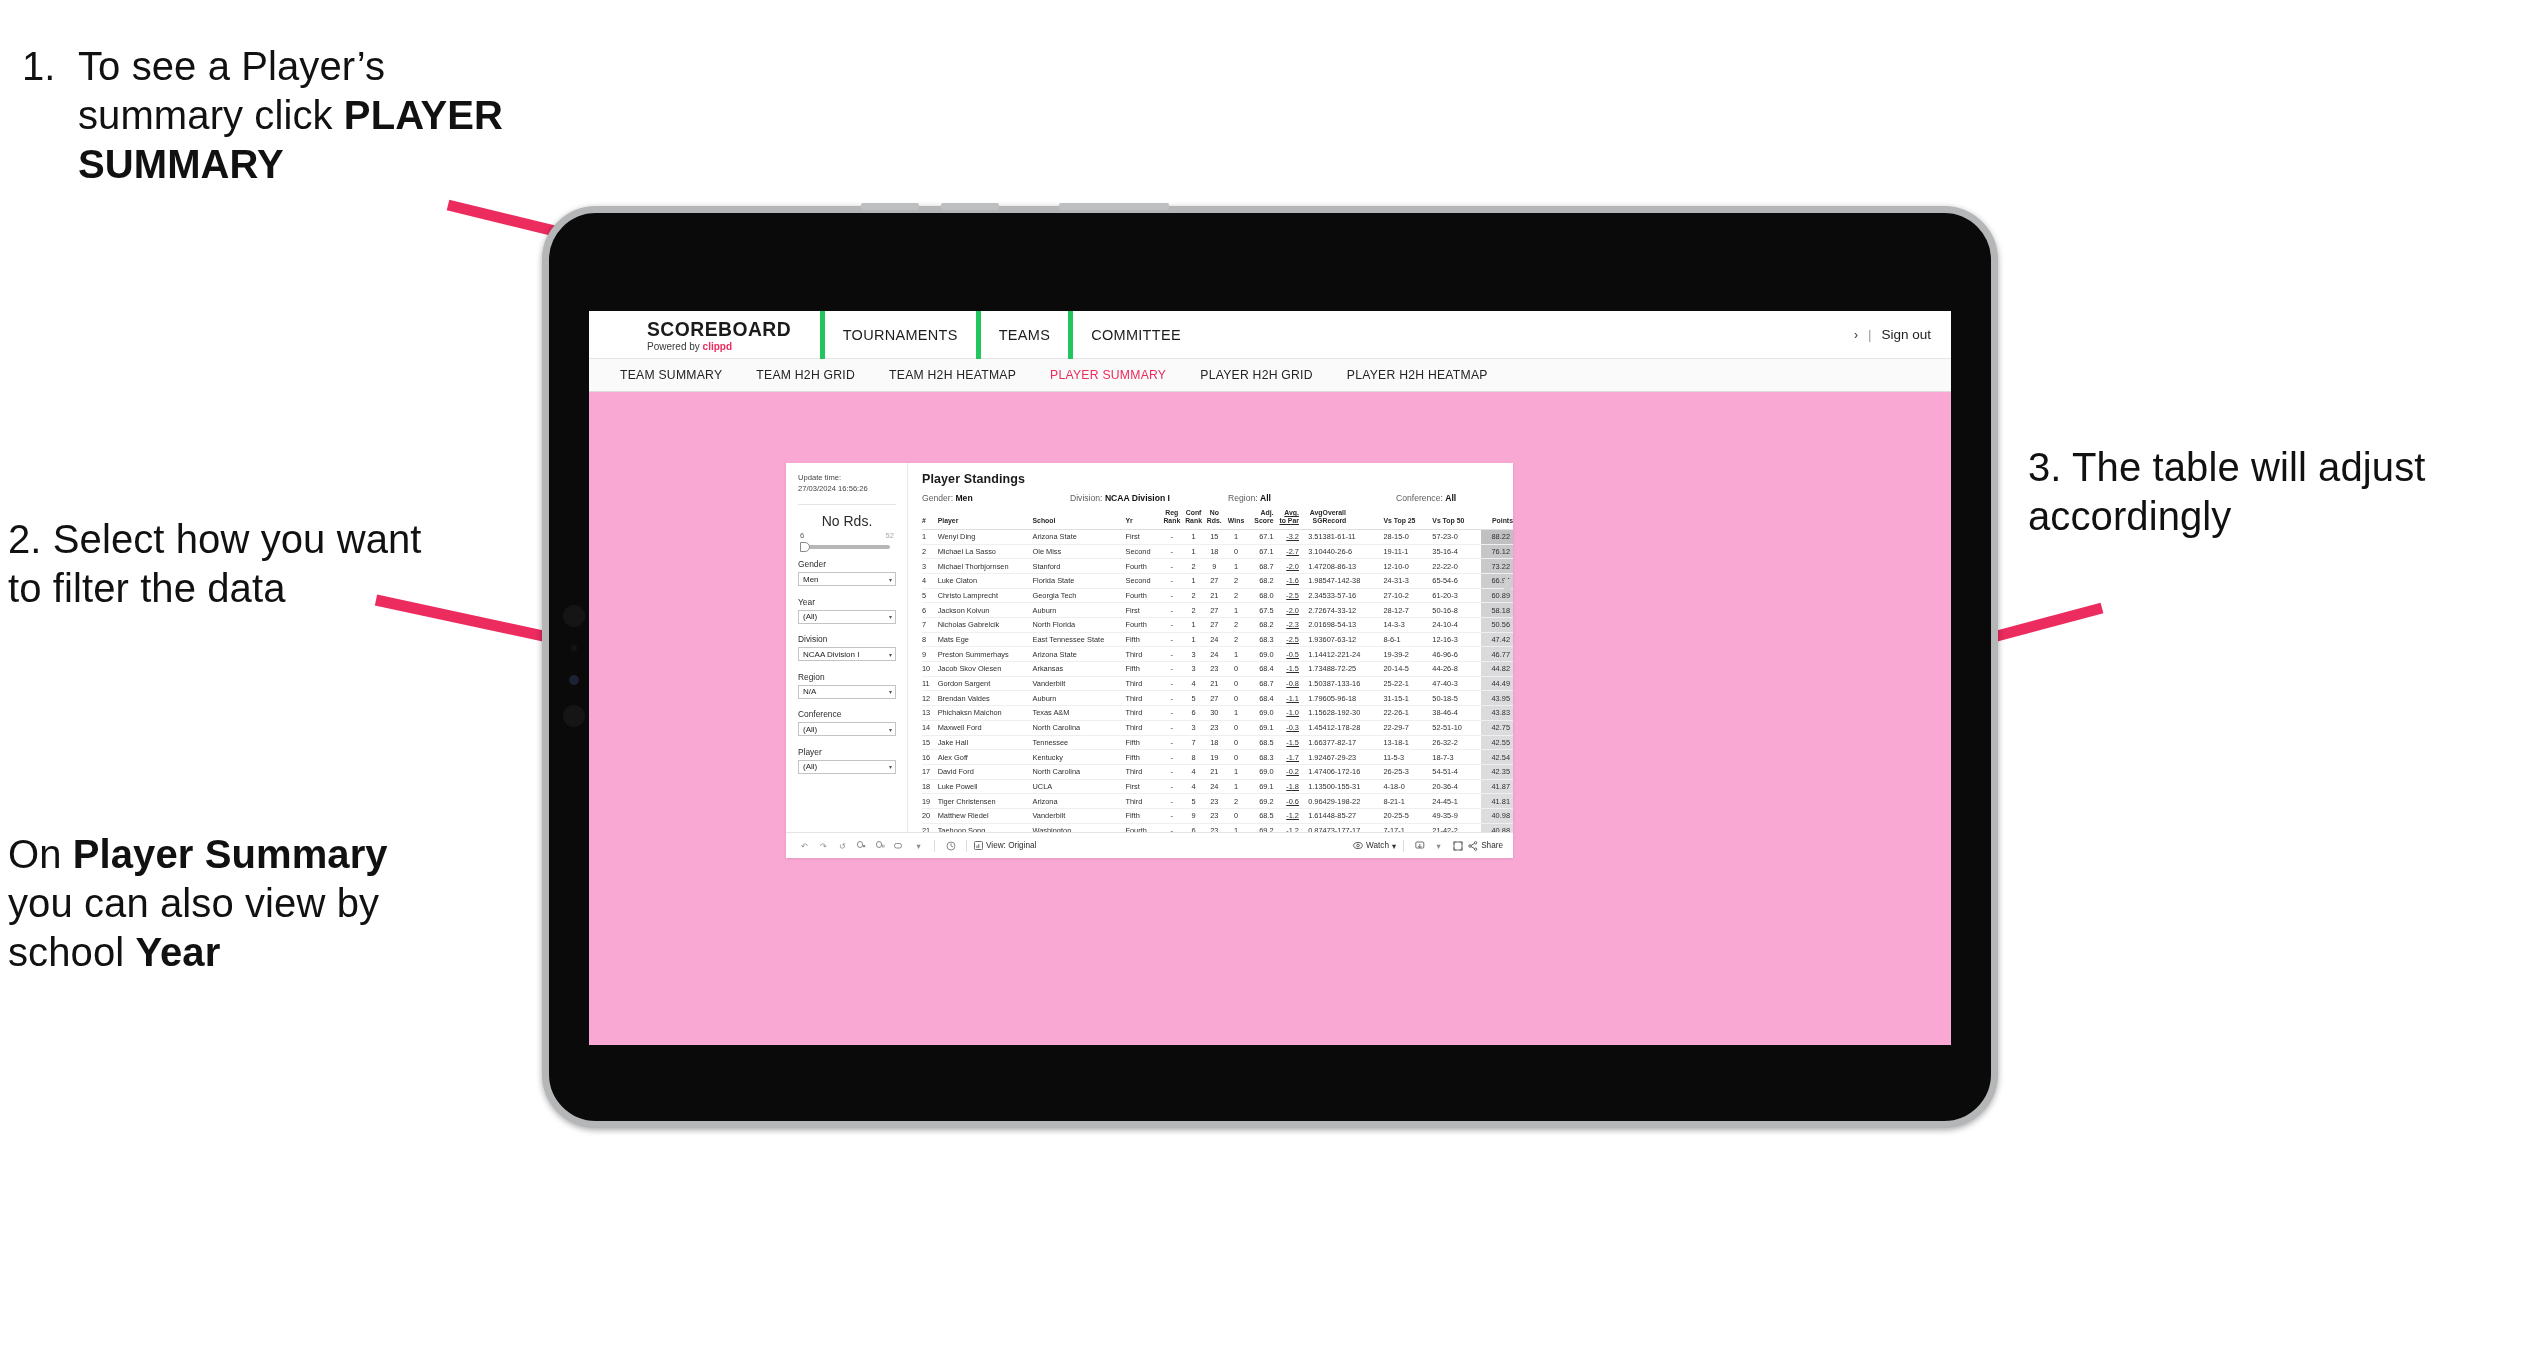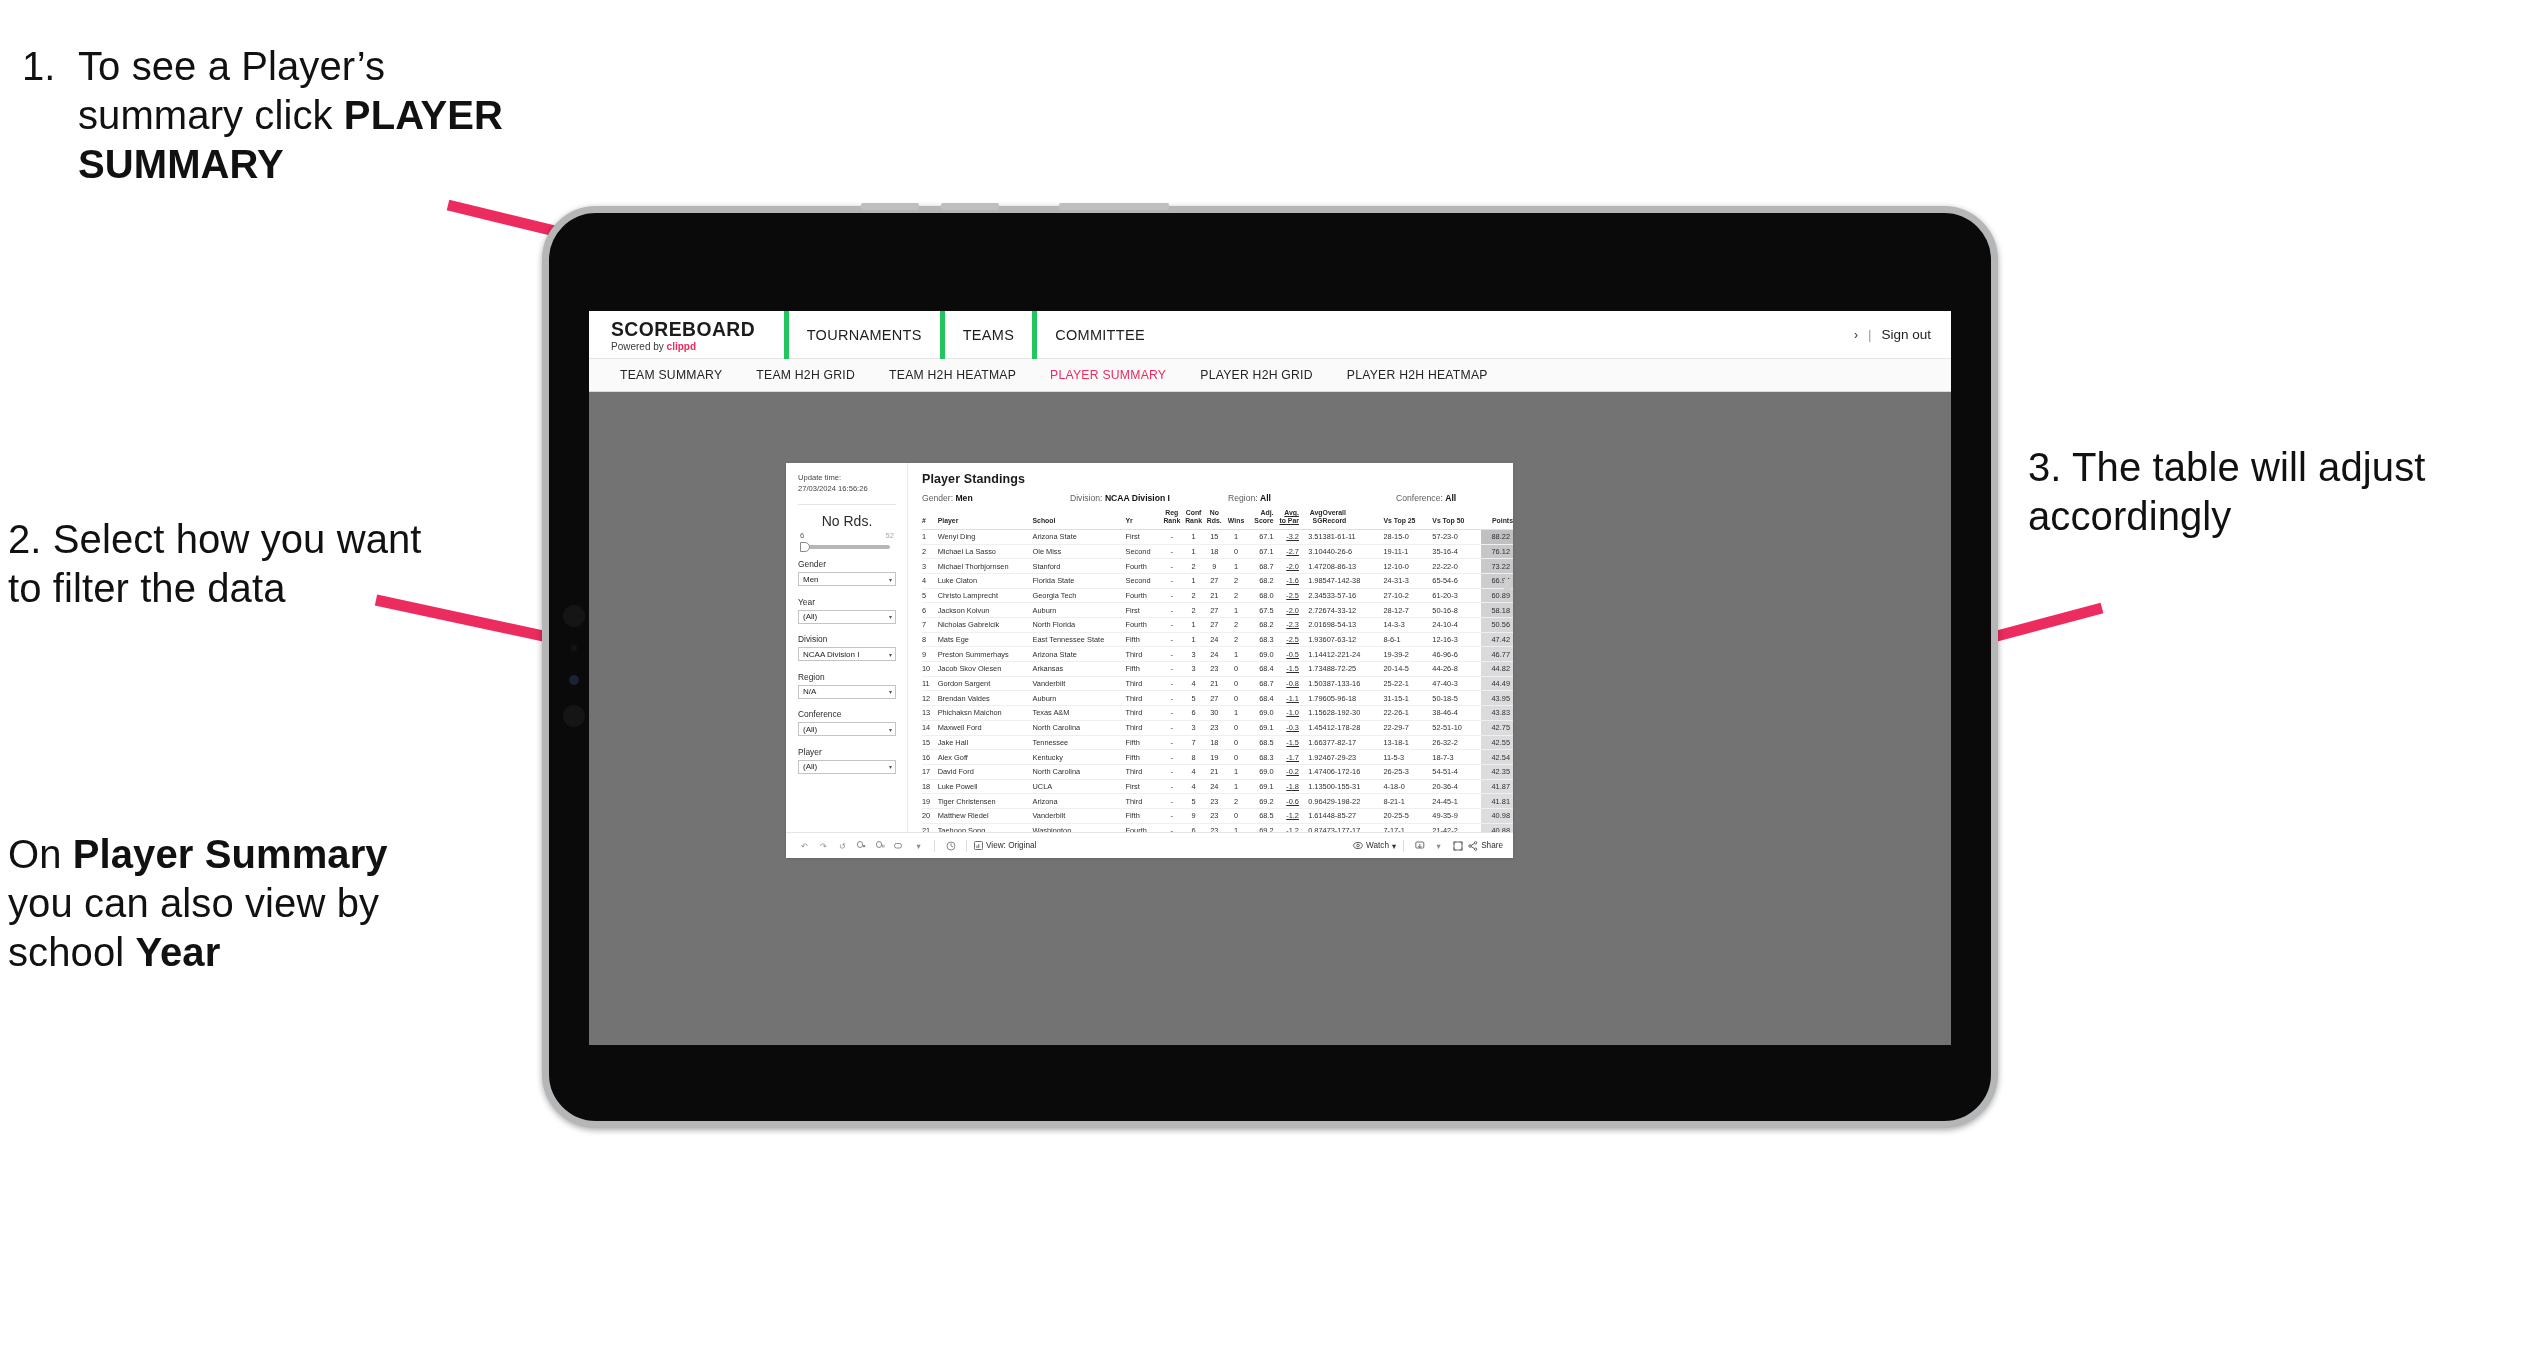--- a/index.html
+++ b/index.html
@@ -42,21 +42,21 @@
     overflow: hidden;
   }
   
   .btn-side { position:absolute; background:#bdbfc1; border-radius:2px; }
   .cam-dot { position:absolute; border-radius:50%; background:#151515; }
   .cam-lens { position:absolute; border-radius:50%; background:#1b2233; }
 
   
   .appbar {
     height: 48px; background:#fff; display:flex; align-items:center;
-    border-bottom: 1px solid #e6e6e6; position:relative;
+    border-bottom: 1px solid #e6e6e6; position:relative;padding-left:36px;
   }
   .logo-wrap { padding: 0 16px 0 22px; line-height:1; }
   .logo-main {
     font-family: "Liberation Sans", sans-serif;
     font-weight: 700; font-size: 21px; letter-spacing: .5px; color:#1b1b1b;
     transform: scaleX(.92); transform-origin: left center;
   }
   .logo-sub { font-size: 10px; color:#3a3a3a; margin-top: 3px; }
   .logo-sub .clippd { color:#ec2b5f; font-weight:700; }
 
@@ -77,21 +77,21 @@
     height: 33px; background:#fafafa; display:flex; align-items:center;
     border-bottom: 1px solid #dcdcdc; padding-left: 14px; gap: 0;
   }
   .subitem {
     padding: 0 17px; font-size: 12.2px; color:#242424; letter-spacing:.25px;
     height: 33px; display:flex; align-items:center;
   }
   .subitem.active { color:#ec2b5f; }
 
   
-  .canvas { position:relative; height: calc(734px - 48px - 33px); background:#737373; }
+  .canvas { position:relative; height: calc(734px - 48px - 33px); background:#f9a8d4; }
   .vizcard {
     position:absolute; left: 197px; top: 71px; width: 727px; height: 395px;
     background:#fff; box-shadow: 0 1px 3px rgba(0,0,0,.10);
     display:flex; flex-direction:column;
   }
   .vizbody { flex:1; display:flex; min-height:0; }
 
   
   .filters {
     width: 122px; border-right: 1px solid #e9e9e9; padding: 10px 11px 0 12px;

